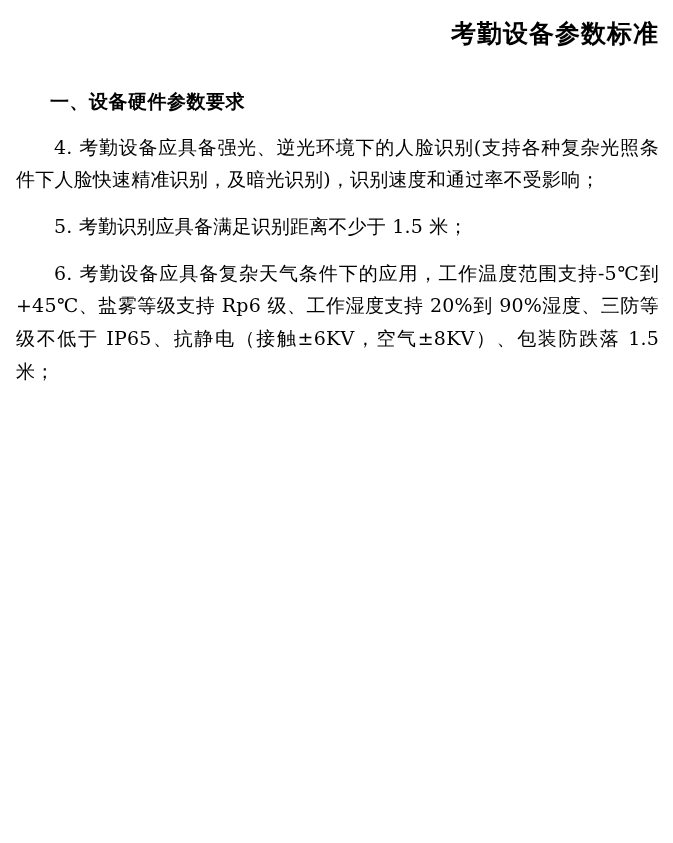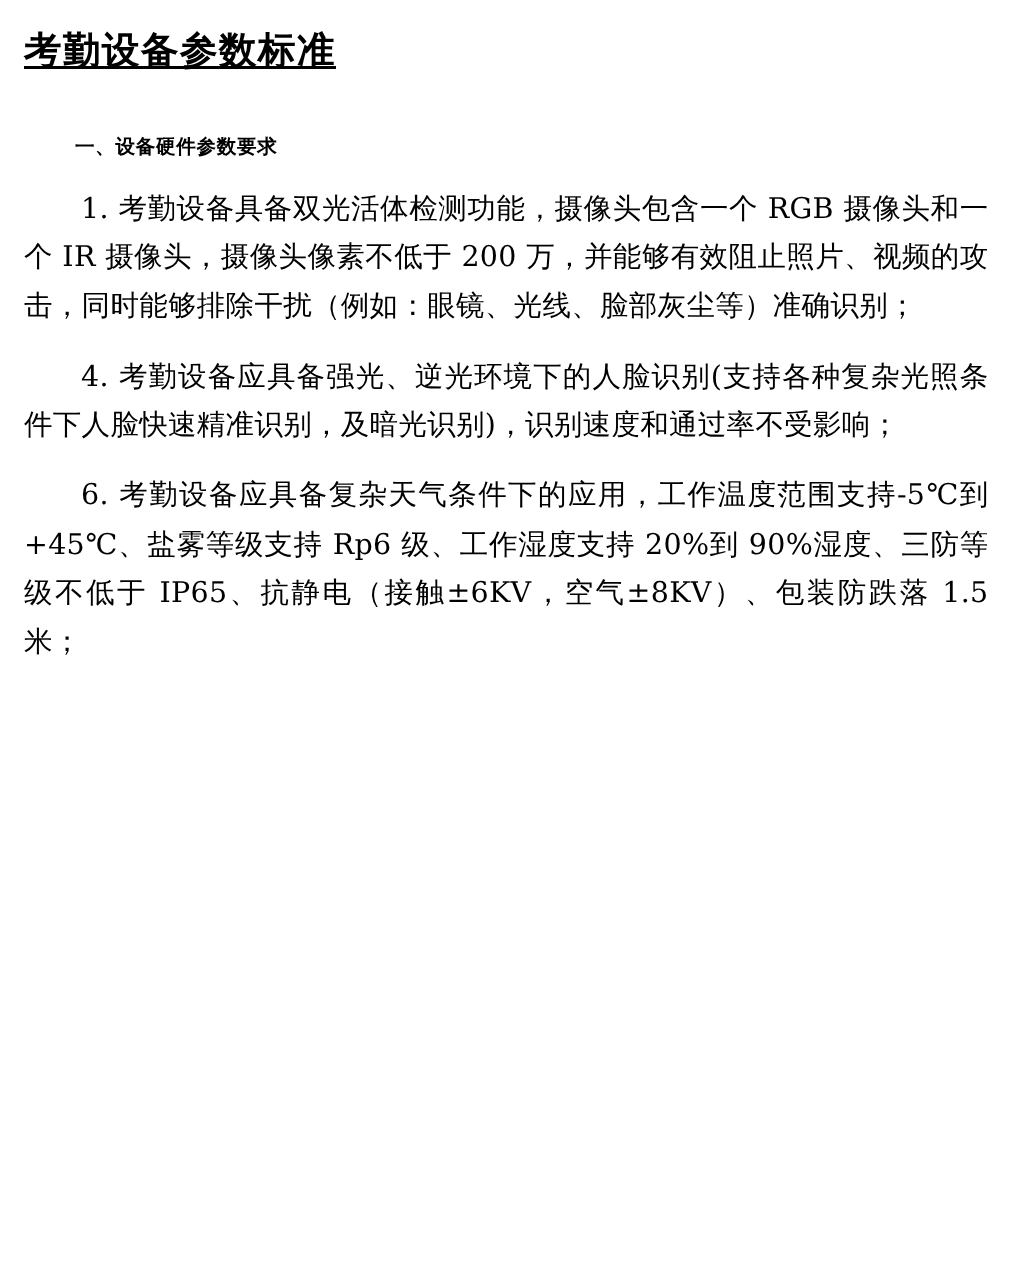--- a/index.html
+++ b/index.html
@@ -18,31 +18,30 @@
     width: 673px;
     height: 843px;
     box-sizing: border-box;
     padding: 0 14px 0 16px;
     position: relative;
   }
   .doc-title {
     font-family: "DejaVu Serif", serif;
     font-weight: bold;
     font-size: 25px;
-    text-align: left;
+    text-align: right;
     letter-spacing: 1px;
     margin-top: 18px;
     margin-bottom: 0;
     line-height: 1.3;
-    text-decoration: underline;
   }
   .section-heading {
     font-family: "DejaVu Serif", serif;
     font-weight: bold;
-    font-size: 13px;
+    font-size: 19px;
     margin-top: 38px;
     margin-bottom: 0;
     padding-left: 34px;
     letter-spacing: 0.5px;
   }
   .para {
     font-family: "DejaVu Serif", serif;
     font-size: 19px;
     line-height: 1.72;
     text-align: justify;
@@ -54,16 +53,16 @@
   .para:first-of-type {
     margin-top: 16px;
   }
 </style>
 </head>
 <body>
 
 <div class="page">
   <h1 class="doc-title">考勤设备参数标准</h1>
   <h2 class="section-heading">一、设备硬件参数要求</h2>
-  <p class="para">1. 考勤设备具备双光活体检测功能，摄像头包含一个 RGB 摄像头和一个 IR 摄像头，摄像头像素不低于 200 万，并能够有效阻止照片、视频的攻击，同时能够排除干扰（例如：眼镜、光线、脸部灰尘等）准确识别；</p>
   <p class="para">4. 考勤设备应具备强光、逆光环境下的人脸识别(支持各种复杂光照条件下人脸快速精准识别，及暗光识别)，识别速度和通过率不受影响；</p>
+  <p class="para">5. 考勤识别应具备满足识别距离不少于 1.5 米；</p>
   <p class="para">6. 考勤设备应具备复杂天气条件下的应用，工作温度范围支持-5℃到+45℃、盐雾等级支持 Rp6 级、工作湿度支持 20%到 90%湿度、三防等级不低于 IP65、抗静电（接触±6KV，空气±8KV）、包装防跌落 1.5 米；</p>
 </div>
 
 </body></html>

